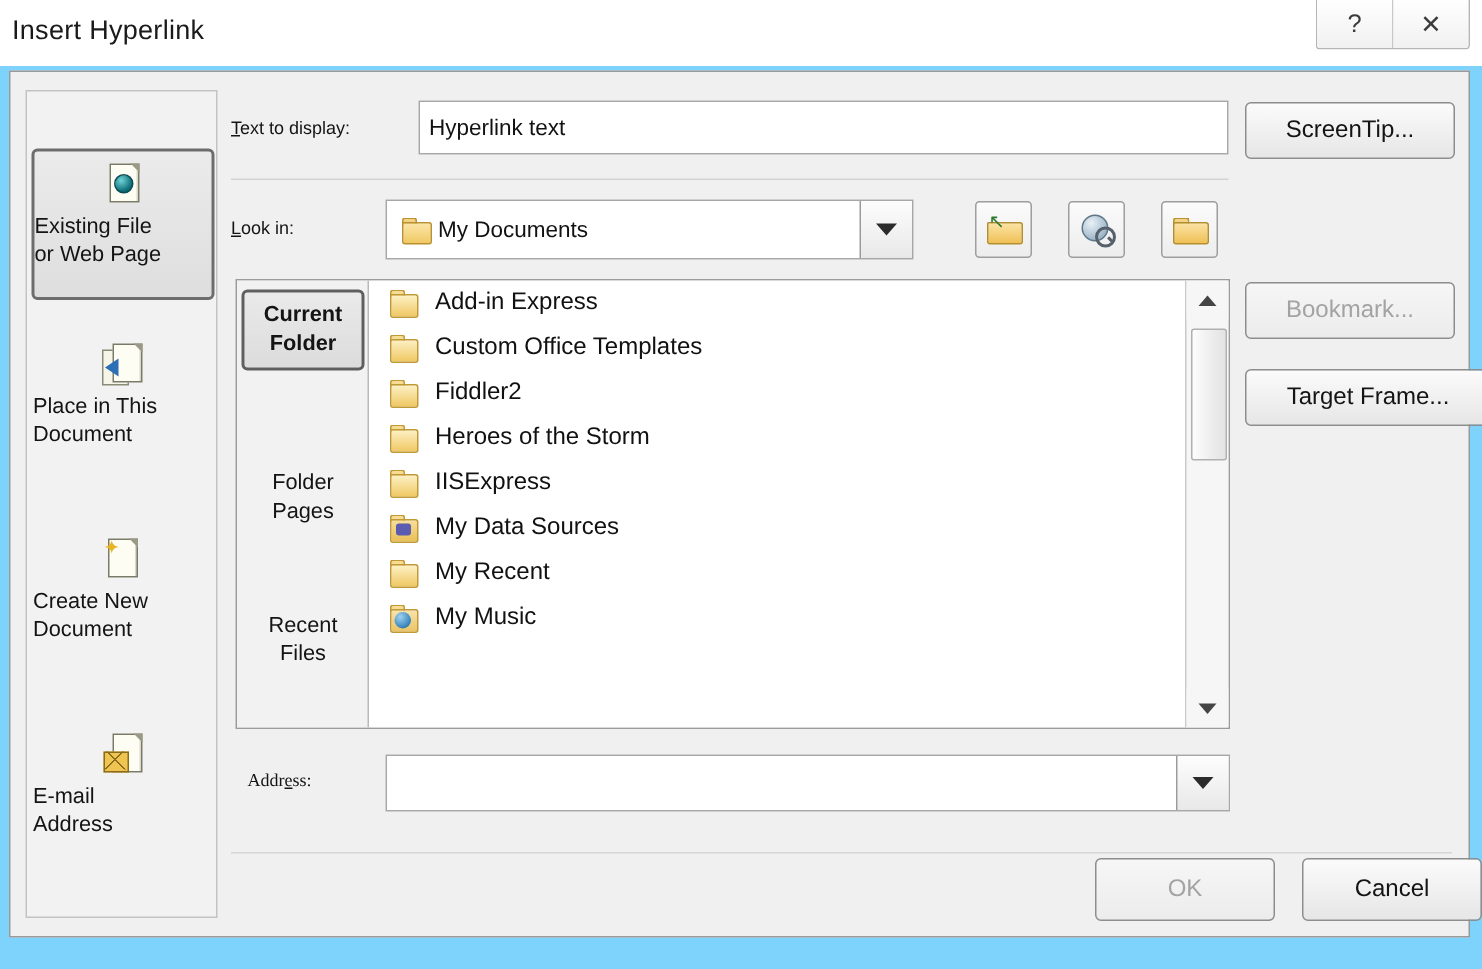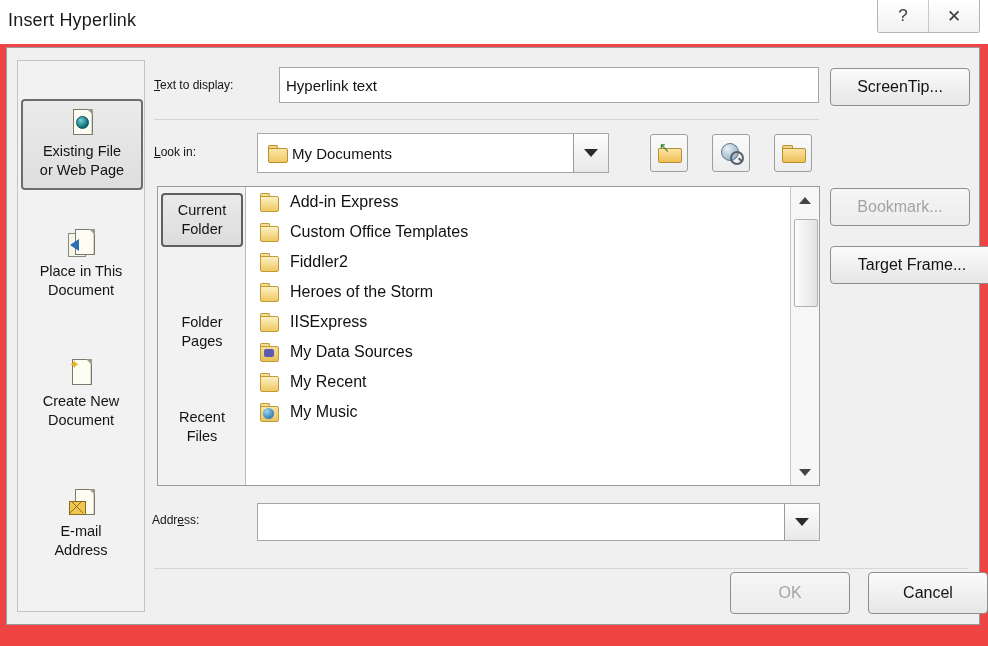--- a/index.html
+++ b/index.html
@@ -5,21 +5,21 @@
   html, body {
     margin: 0; padding: 0;
     width: 988px; height: 646px;
     background: #ffffff;
     font-family: "Liberation Sans", sans-serif;
     overflow: hidden;
   }
   .screen {
     position: relative;
     width: 988px; height: 646px;
-    background: #ef4444;
+    background: #7dd3fc;
   }
 
   
   .titlebar {
     position: absolute; left: 0; top: 0; width: 988px; height: 44px;
     background: #ffffff;
   }
   .dlg-title {
     position: absolute; left: 8px; top: 10px;
     font-size: 18px; color: #1a1a1a; letter-spacing: .2px;
@@ -60,23 +60,23 @@
     border: 1px solid #c3c3c3;
     box-sizing: border-box;
   }
   .linkto-label {
     position: absolute; left: 10px; top: 20px;
     width: 128px; text-align: center;
     font-size: 15px; color: #1a1a1a;
   }
   .side-item {
     position: absolute; left: 4px; width: 118px;
-    text-align: center;
+    text-align: left;
     font-size: 14.5px; color: #141414; line-height: 19px;
-    padding: 8px 0 8px 0;
+    padding: 8px 0 18px 0;
     box-sizing: border-box;
   }
   .side-item.selected {
     background: linear-gradient(to bottom,#ebebeb,#dedede);
     border: 2px solid #6d6d6d;
     border-radius: 4px;
     left: 3px; width: 122px;
   }
   .side-icon {
     display: block; margin: 0 auto 5px auto;
@@ -412,21 +412,21 @@
         <div class="tool-btn" style="left:622px; top:86px;">
           <span style="position:relative;width:24px;height:20px;display:inline-block;">
             <span style="position:absolute;left:1px;top:2px;width:9px;height:4px;background:#f3d487;border:1px solid #b9912f;border-bottom:none;border-radius:2px 2px 0 0;"></span>
             <span style="position:absolute;left:1px;top:5px;width:22px;height:13px;background:linear-gradient(to bottom,#fbe3a4,#efc055);border:1px solid #b48f2f;border-radius:1px 2px 2px 2px;"></span>
           </span>
         </div>
 
         <div class="listpanel" style="left:5px; top:138px; width:663px; height:300px;">
 
           <div class="modes">
-            <div class="mode-item selected" style="top:6px;">
+            <div class="mode-item selected" style="top:6px;font-weight:bold;">
               <span>Current</span><br>
               <span>Folder</span>
             </div>
             <div class="mode-item" style="top:120px;">
               <span>Folder</span><br>
               <span>Pages</span>
             </div>
             <div class="mode-item" style="top:215px;">
               <span>Recent</span><br>
               <span>Files</span>
@@ -498,21 +498,21 @@
             <div class="sb-arrow up">
               <span class="sb-up-tri"></span>
             </div>
             <div class="sb-thumb"></div>
             <div class="sb-arrow down">
               <span class="sb-dn-tri"></span>
             </div>
           </div>
         </div>
 
-        <div class="row-label" style="left:0; top:465px;">Addr<span class="u">e</span>ss:</div>
+        <div class="row-label" style="left:13px; top:465px;font-family:Liberation Serif, serif;">Addr<span class="u">e</span>ss:</div>
         <div class="addr-combo" style="left:105px; top:455px; width:563px; height:38px;">
           <span style="display:inline-block;padding:8px 0 0 8px;font-size:15px;color:#121212;" placeholder=""></span>
           <span class="addr-arrow">
             <span class="tri-down"></span>
           </span>
         </div>
 
         <div class="bottom-sep" style="left:2px; top:520px; width:814px;"></div>
 
         <div class="btn" style="left:678px; top:20px; width:140px; height:38px;">ScreenTip...</div>

